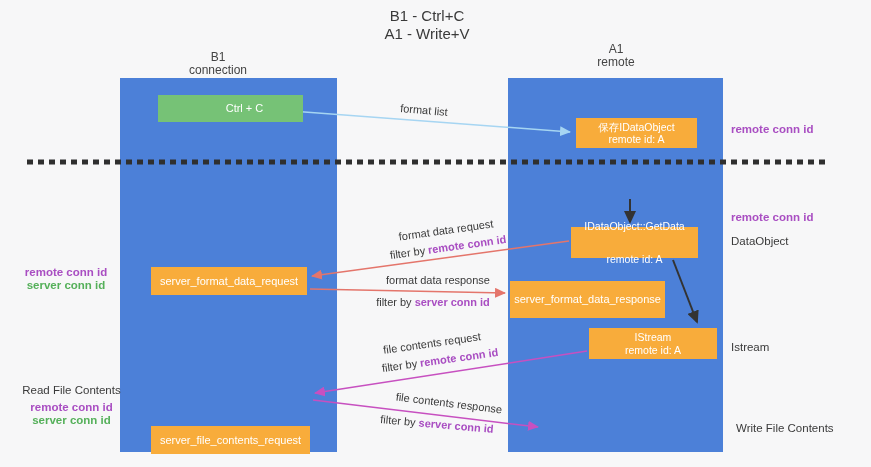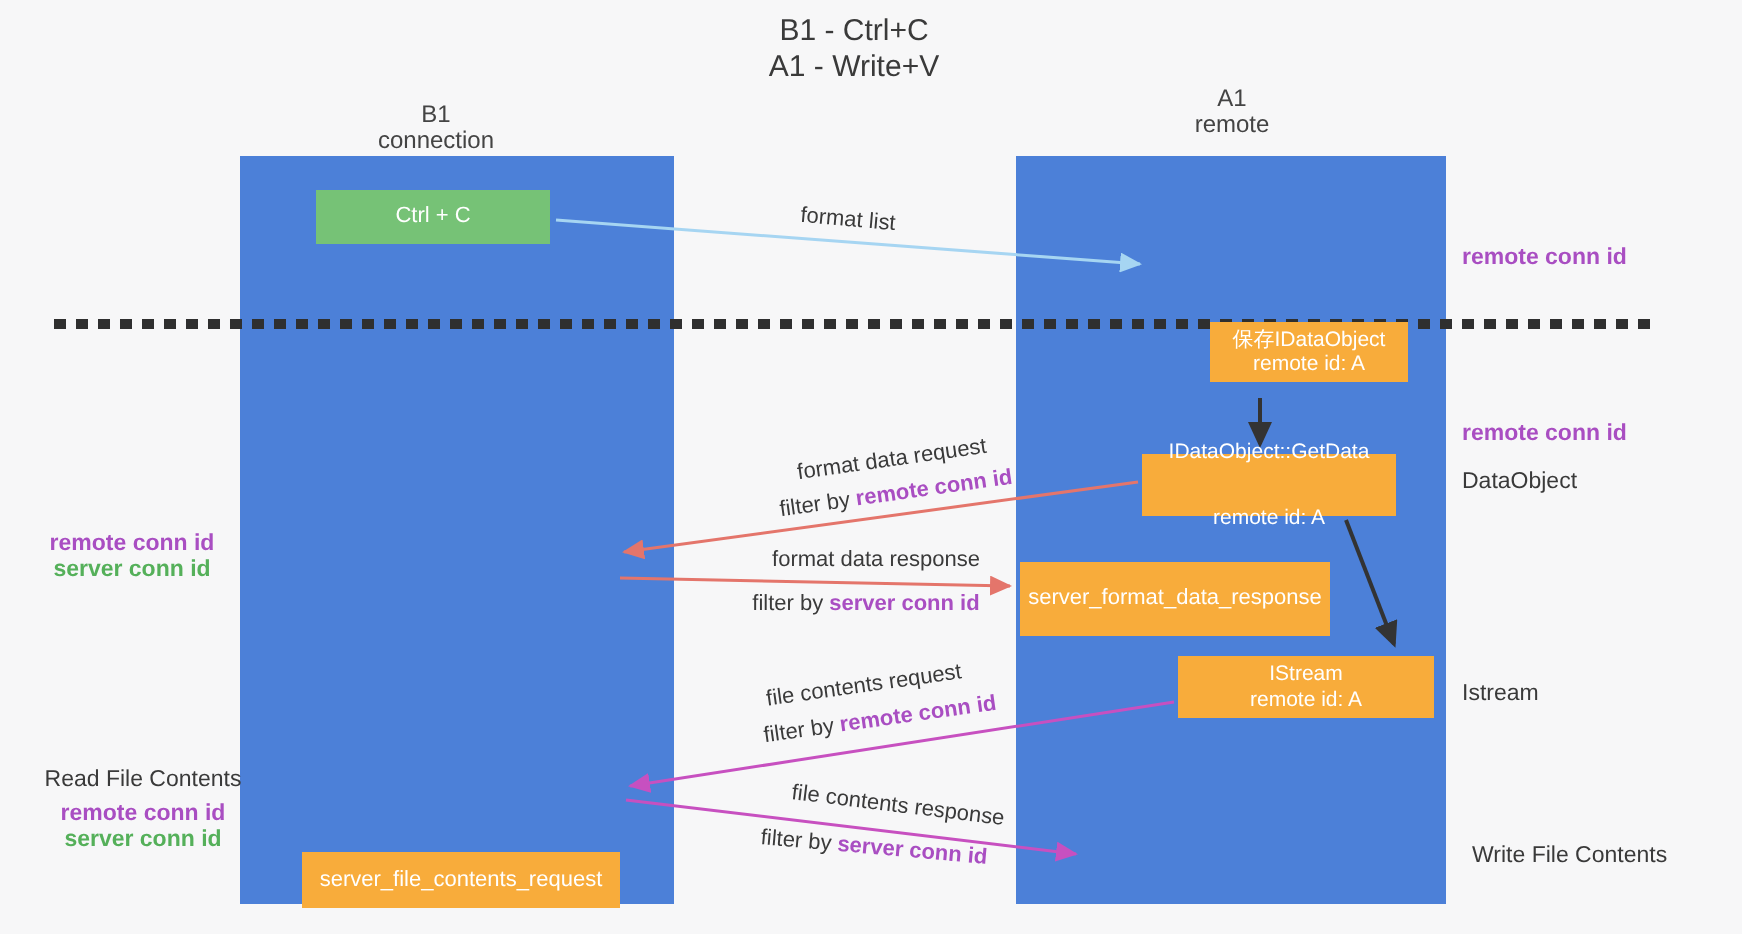--- a/index.html
+++ b/index.html
@@ -17,21 +17,21 @@
   }
   .column { position:absolute; top:78px; height:374px; background:#4c80d8; }
   .svg-overlay { position:absolute; left:0; top:0; z-index:2; }
   .box {
     position:absolute; z-index:3; display:flex; flex-direction:column;
     align-items:center; justify-content:center; color:#fff; text-align:center;
     font-size:11px; line-height:13px;
   }
   .box.two-line { font-size:10.5px; line-height:12.5px; }
   .orange { background:#f8ac3b; }
-  .green-box { background:#76c276; }
+  .green-box { background:#76c276;padding-left:28px; }
   .arrow-lbl {
     position:absolute; z-index:3; white-space:nowrap; font-size:11px; color:#3a3a3a;
   }
   .purple { color:#a94ec2; font-weight:bold; }
   .green-txt { color:#55b05a; font-weight:bold; }
   .side-block { position:absolute; z-index:3; text-align:center; font-size:11.5px; line-height:13px; }
   .right-lbl { position:absolute; z-index:3; left:731px; white-space:nowrap; font-size:11.5px; }
   .filter-prefix { padding-right:3px; }
 </style>
 </head>
@@ -86,31 +86,34 @@
 
     <line x1="587" y1="351" x2="315" y2="393" stroke="#c750c0" stroke-width="1.5" marker-end="url(#mMagenta)"></line>
 
     <line x1="313" y1="400" x2="538" y2="427" stroke="#c750c0" stroke-width="1.5" marker-end="url(#mMagenta)"></line>
   </svg>
 
   <div class="box green-box" style="left:158px; top:95px; width:117px; height:27px;">
     <div>Ctrl + C</div>
   </div>
 
-  <div class="box orange two-line" style="left:605px; top:118px; width:99px; height:30px;margin-top:43px;">
+  <div class="box orange two-line" style="left:576px; top:118px; width:121px; height:30px;">
     <div>保存IDataObject</div>
     <div>remote id: A</div>
   </div>
 
 
   <div class="box orange two-line" style="left:571px; top:227px; width:127px; height:31px;gap:21px;">
     <div>IDataObject::GetData</div>
     <div>remote id: A</div>
   </div>
 
+  <div class="box orange" style="left:151px; top:267px; width:156px; height:28px;">
+    <div>server_format_data_request</div>
+  </div>
 
   <div class="box orange" style="left:510px; top:281px; width:155px; height:37px;">
     <div>server_format_data_response</div>
   </div>
 
   <div class="box orange two-line" style="left:589px; top:328px; width:128px; height:31px;">
     <div>IStream</div>
     <div>remote id: A</div>
   </div>
 

